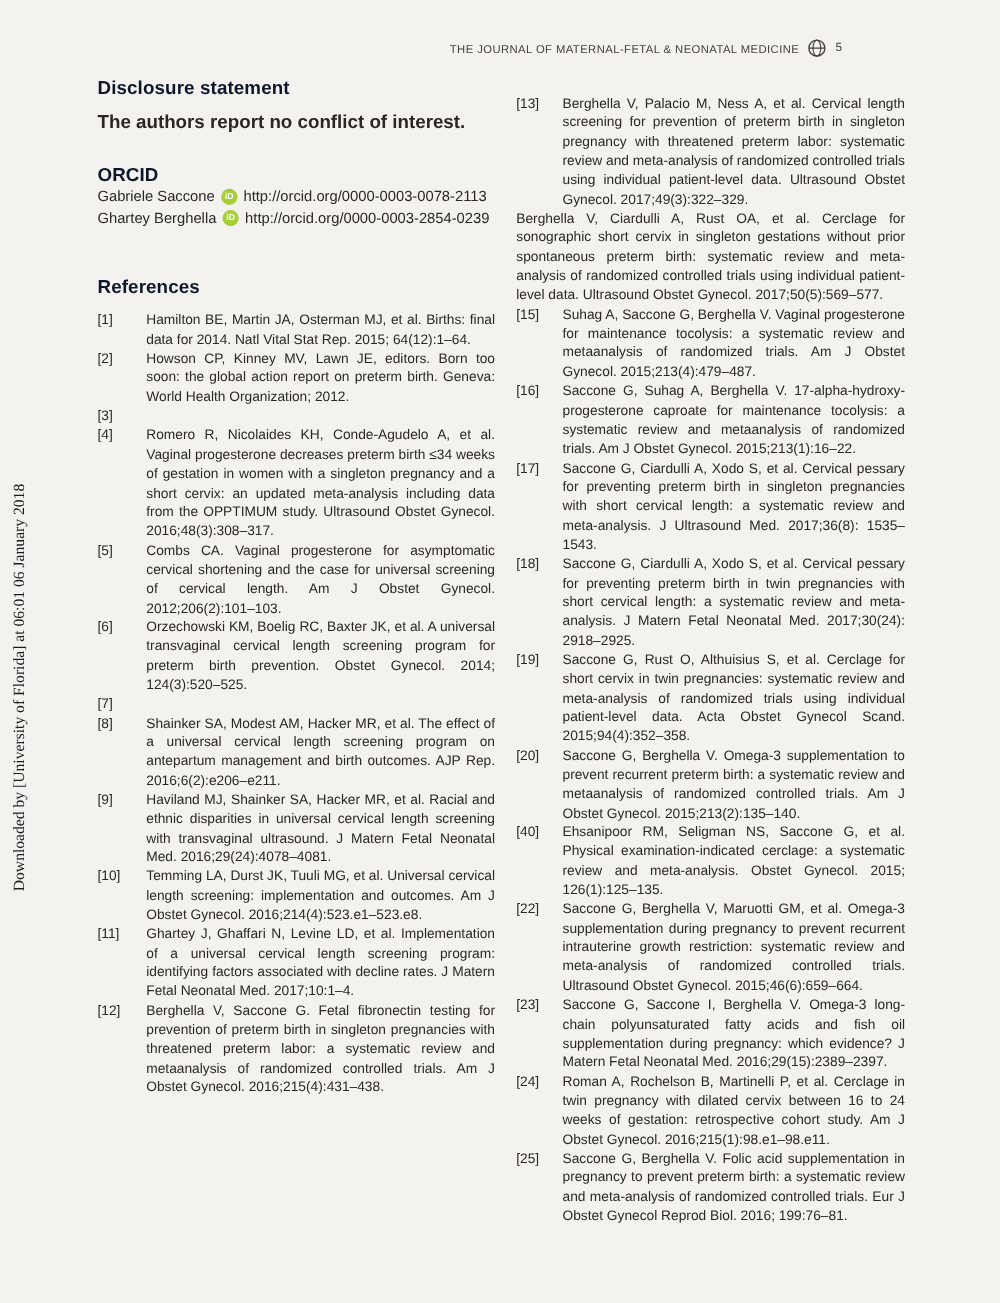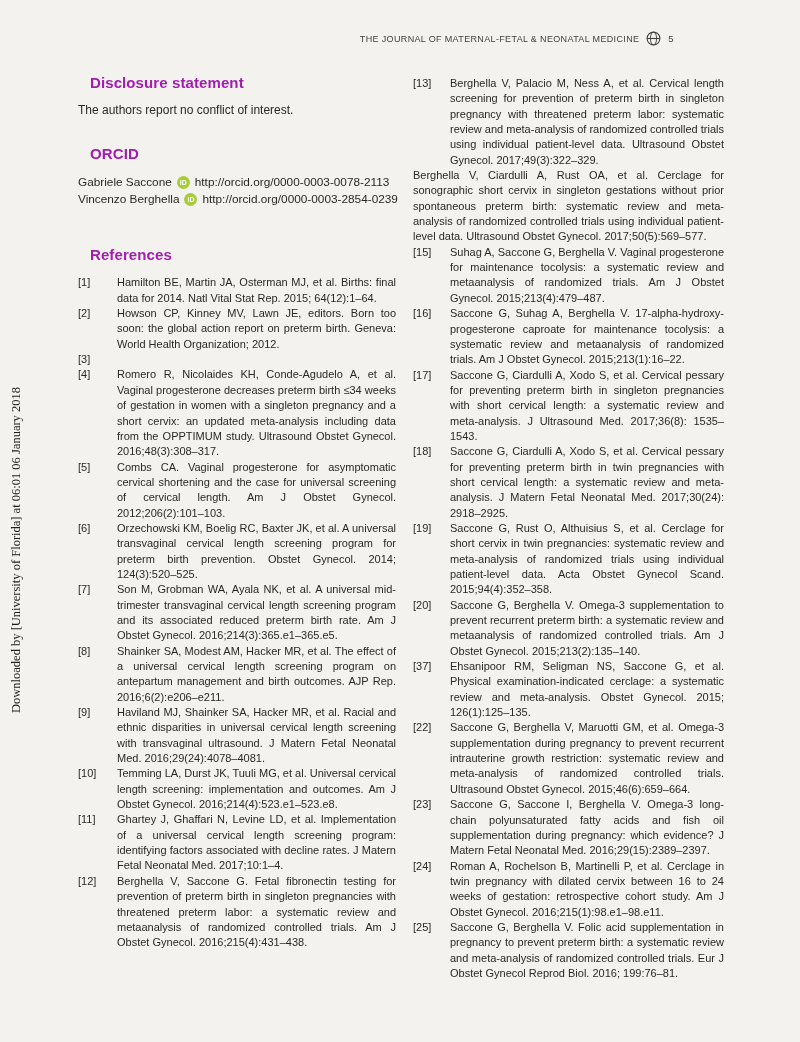--- a/index.html
+++ b/index.html
@@ -32,30 +32,30 @@
 
   
   .columns {
     position:absolute; left:78px; top:62px; width:646px;
     display:flex; gap:17px;
   }
   .col-left  { width:318px; }
   .col-right { width:311px; }
 
   .heading {
-    margin:12px; font-size:15px; font-weight:bold; color:#a21caf;
+    margin:0; font-size:15px; font-weight:bold; color:#0f172a;
     letter-spacing:0.1px;
   }
   .body-text {
-    margin:11px 0 0 0; font-size:12px; line-height:15.4px;
+    margin:11px 0 0 0; font-size:15px; line-height:15.4px;font-weight:bold;
   }
   .orcid-h { margin-top:27px; }
   .refs-h  { margin-top:38px; }
 
-  .orcid-list { margin-top:11px; }
+  .orcid-list { }
   .orcid-line {
     display:flex; align-items:center; gap:5px;
     font-size:11.8px; line-height:17px; white-space:nowrap;
   }
   .orcid-badge {
     display:inline-flex; align-items:center; justify-content:center;
     width:13px; height:13px; border-radius:50%;
     background:#a6ce39; color:#fff;
     font-size:7px; font-weight:bold; flex:0 0 auto;
   }
@@ -94,21 +94,21 @@
       <p class="body-text">The authors report no conflict of interest.</p>
 
       <h2 class="heading orcid-h">ORCID</h2>
       <div class="orcid-list">
         <div class="orcid-line">
           <span>Gabriele Saccone</span>
           <span class="orcid-badge">iD</span>
           <span class="orcid-url">http://orcid.org/0000-0003-0078-2113</span>
         </div>
         <div class="orcid-line">
-          <span>Vincenzo Berghella</span>
+          <span>Ghartey Berghella</span>
           <span class="orcid-badge">iD</span>
           <span class="orcid-url">http://orcid.org/0000-0003-2854-0239</span>
         </div>
       </div>
 
       <h2 class="heading refs-h">References</h2>
       <div class="ref-list">
           <div class="ref-item">
             <span class="ref-num">[1]</span>
             <span class="ref-text">Hamilton BE, Martin JA, Osterman MJ, et al. Births: final data for 2014. Natl Vital Stat Rep. 2015; 64(12):1–64.</span>
@@ -127,21 +127,20 @@
           <div class="ref-item">
             <span class="ref-num">[5]</span>
             <span class="ref-text">Combs CA. Vaginal progesterone for asymptomatic cervical shortening and the case for universal screening of cervical length. Am J Obstet Gynecol. 2012;206(2):101–103.</span>
           </div>
           <div class="ref-item">
             <span class="ref-num">[6]</span>
             <span class="ref-text">Orzechowski KM, Boelig RC, Baxter JK, et al. A universal transvaginal cervical length screening program for preterm birth prevention. Obstet Gynecol. 2014; 124(3):520–525.</span>
           </div>
           <div class="ref-item">
             <span class="ref-num">[7]</span>
-            <span class="ref-text">Son M, Grobman WA, Ayala NK, et al. A universal mid-trimester transvaginal cervical length screening program and its associated reduced preterm birth rate. Am J Obstet Gynecol. 2016;214(3):365.e1–365.e5.</span>
           </div>
           <div class="ref-item">
             <span class="ref-num">[8]</span>
             <span class="ref-text">Shainker SA, Modest AM, Hacker MR, et al. The effect of a universal cervical length screening program on antepartum management and birth outcomes. AJP Rep. 2016;6(2):e206–e211.</span>
           </div>
           <div class="ref-item">
             <span class="ref-num">[9]</span>
             <span class="ref-text">Haviland MJ, Shainker SA, Hacker MR, et al. Racial and ethnic disparities in universal cervical length screening with transvaginal ultrasound. J Matern Fetal Neonatal Med. 2016;29(24):4078–4081.</span>
           </div>
           <div class="ref-item">
@@ -186,21 +185,21 @@
           </div>
           <div class="ref-item">
             <span class="ref-num">[19]</span>
             <span class="ref-text">Saccone G, Rust O, Althuisius S, et al. Cerclage for short cervix in twin pregnancies: systematic review and meta-analysis of randomized trials using individual patient-level data. Acta Obstet Gynecol Scand. 2015;94(4):352–358.</span>
           </div>
           <div class="ref-item">
             <span class="ref-num">[20]</span>
             <span class="ref-text">Saccone G, Berghella V. Omega-3 supplementation to prevent recurrent preterm birth: a systematic review and metaanalysis of randomized controlled trials. Am J Obstet Gynecol. 2015;213(2):135–140.</span>
           </div>
           <div class="ref-item">
-            <span class="ref-num">[37]</span>
+            <span class="ref-num">[40]</span>
             <span class="ref-text">Ehsanipoor RM, Seligman NS, Saccone G, et al. Physical examination-indicated cerclage: a systematic review and meta-analysis. Obstet Gynecol. 2015; 126(1):125–135.</span>
           </div>
           <div class="ref-item">
             <span class="ref-num">[22]</span>
             <span class="ref-text">Saccone G, Berghella V, Maruotti GM, et al. Omega-3 supplementation during pregnancy to prevent recurrent intrauterine growth restriction: systematic review and meta-analysis of randomized controlled trials. Ultrasound Obstet Gynecol. 2015;46(6):659–664.</span>
           </div>
           <div class="ref-item">
             <span class="ref-num">[23]</span>
             <span class="ref-text">Saccone G, Saccone I, Berghella V. Omega-3 long-chain polyunsaturated fatty acids and fish oil supplementation during pregnancy: which evidence? J Matern Fetal Neonatal Med. 2016;29(15):2389–2397.</span>
           </div>

